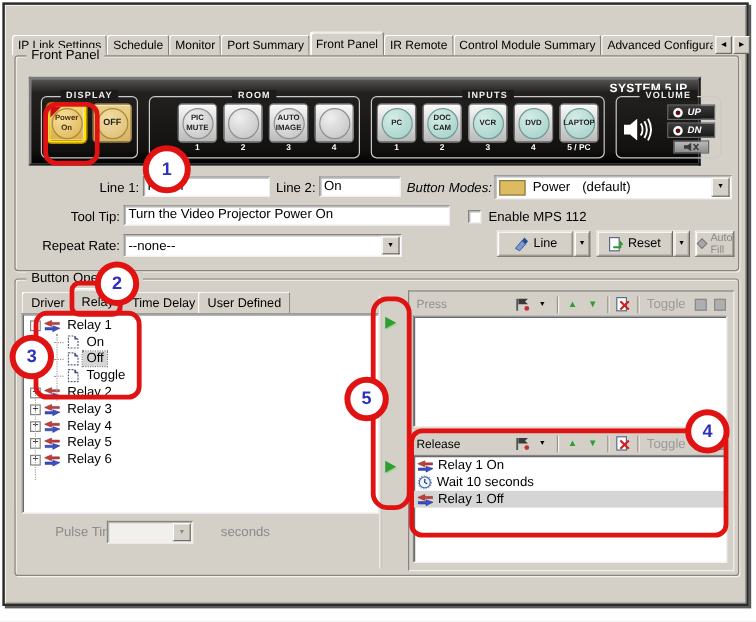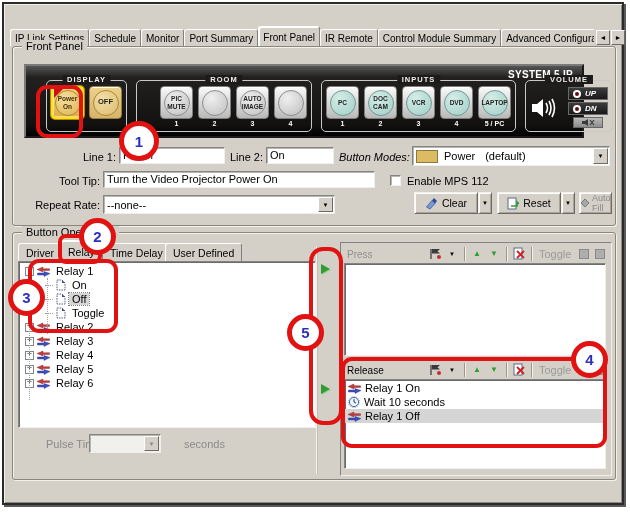--- a/index.html
+++ b/index.html
@@ -151,21 +151,21 @@
   <div class="tab-scroll abs" style="left:611px;">►</div>
 
   <div class="groupbox" style="left:12px; top:46px; width:604px; height:180px;">
     <span class="legend">Front Panel</span>
   </div>
 
   <div class="device">
     <span class="brand">SYSTEM 5 IP</span>
     <div class="fp-row">
 
-      <div class="fp-group" style="width:112px;margin-left:12px;">
+      <div class="fp-group" style="width:112px;">
         <span class="fp-group-label">DISPLAY</span>
         <div class="fp-col">
           <div class="fp-btn power">
             <span class="flag-corner"></span>
             <span class="fp-circle">Power On</span>
           </div>
         </div>
         <div class="fp-col">
           <div class="fp-btn off">
             <span class="fp-circle">OFF</span>
@@ -289,21 +289,21 @@
     <span class="arrow-btn" style="font-size:6px;">▼</span>
   </div>
 
   <div class="pushbtn" style="left:414px; top:192px; width:64px;">
     <span>
       <svg width="13" height="13" viewBox="0 0 13 13">
         <path d="M1.5 10 L7 3.5 L10 6.5 L5 12 Z" fill="#7a9ad0" stroke="#3a5a9a" stroke-width="0.8"></path>
         <path d="M7 3.5 L9 1 L12 4 L10 6.5 Z" fill="#2a4a9a"></path>
       </svg>
     </span>
-    <span>Clear</span>
+    <span>Line</span>
   </div>
   <div class="pushbtn" style="left:478px; top:192px; width:14px;">
       <span class="caret">▼</span>
     </div>
 
   <div class="pushbtn" style="left:497px; top:192px; width:64px;">
     <span>
       <svg width="12" height="13" viewBox="0 0 12 13">
         <rect x="1" y="1" width="8" height="11" fill="#fff" stroke="#5a6a8a"></rect>
         <path d="M4 9 L10 9 L10 5 L12 7" fill="none" stroke="#2d9a2d" stroke-width="1.6"></path>

